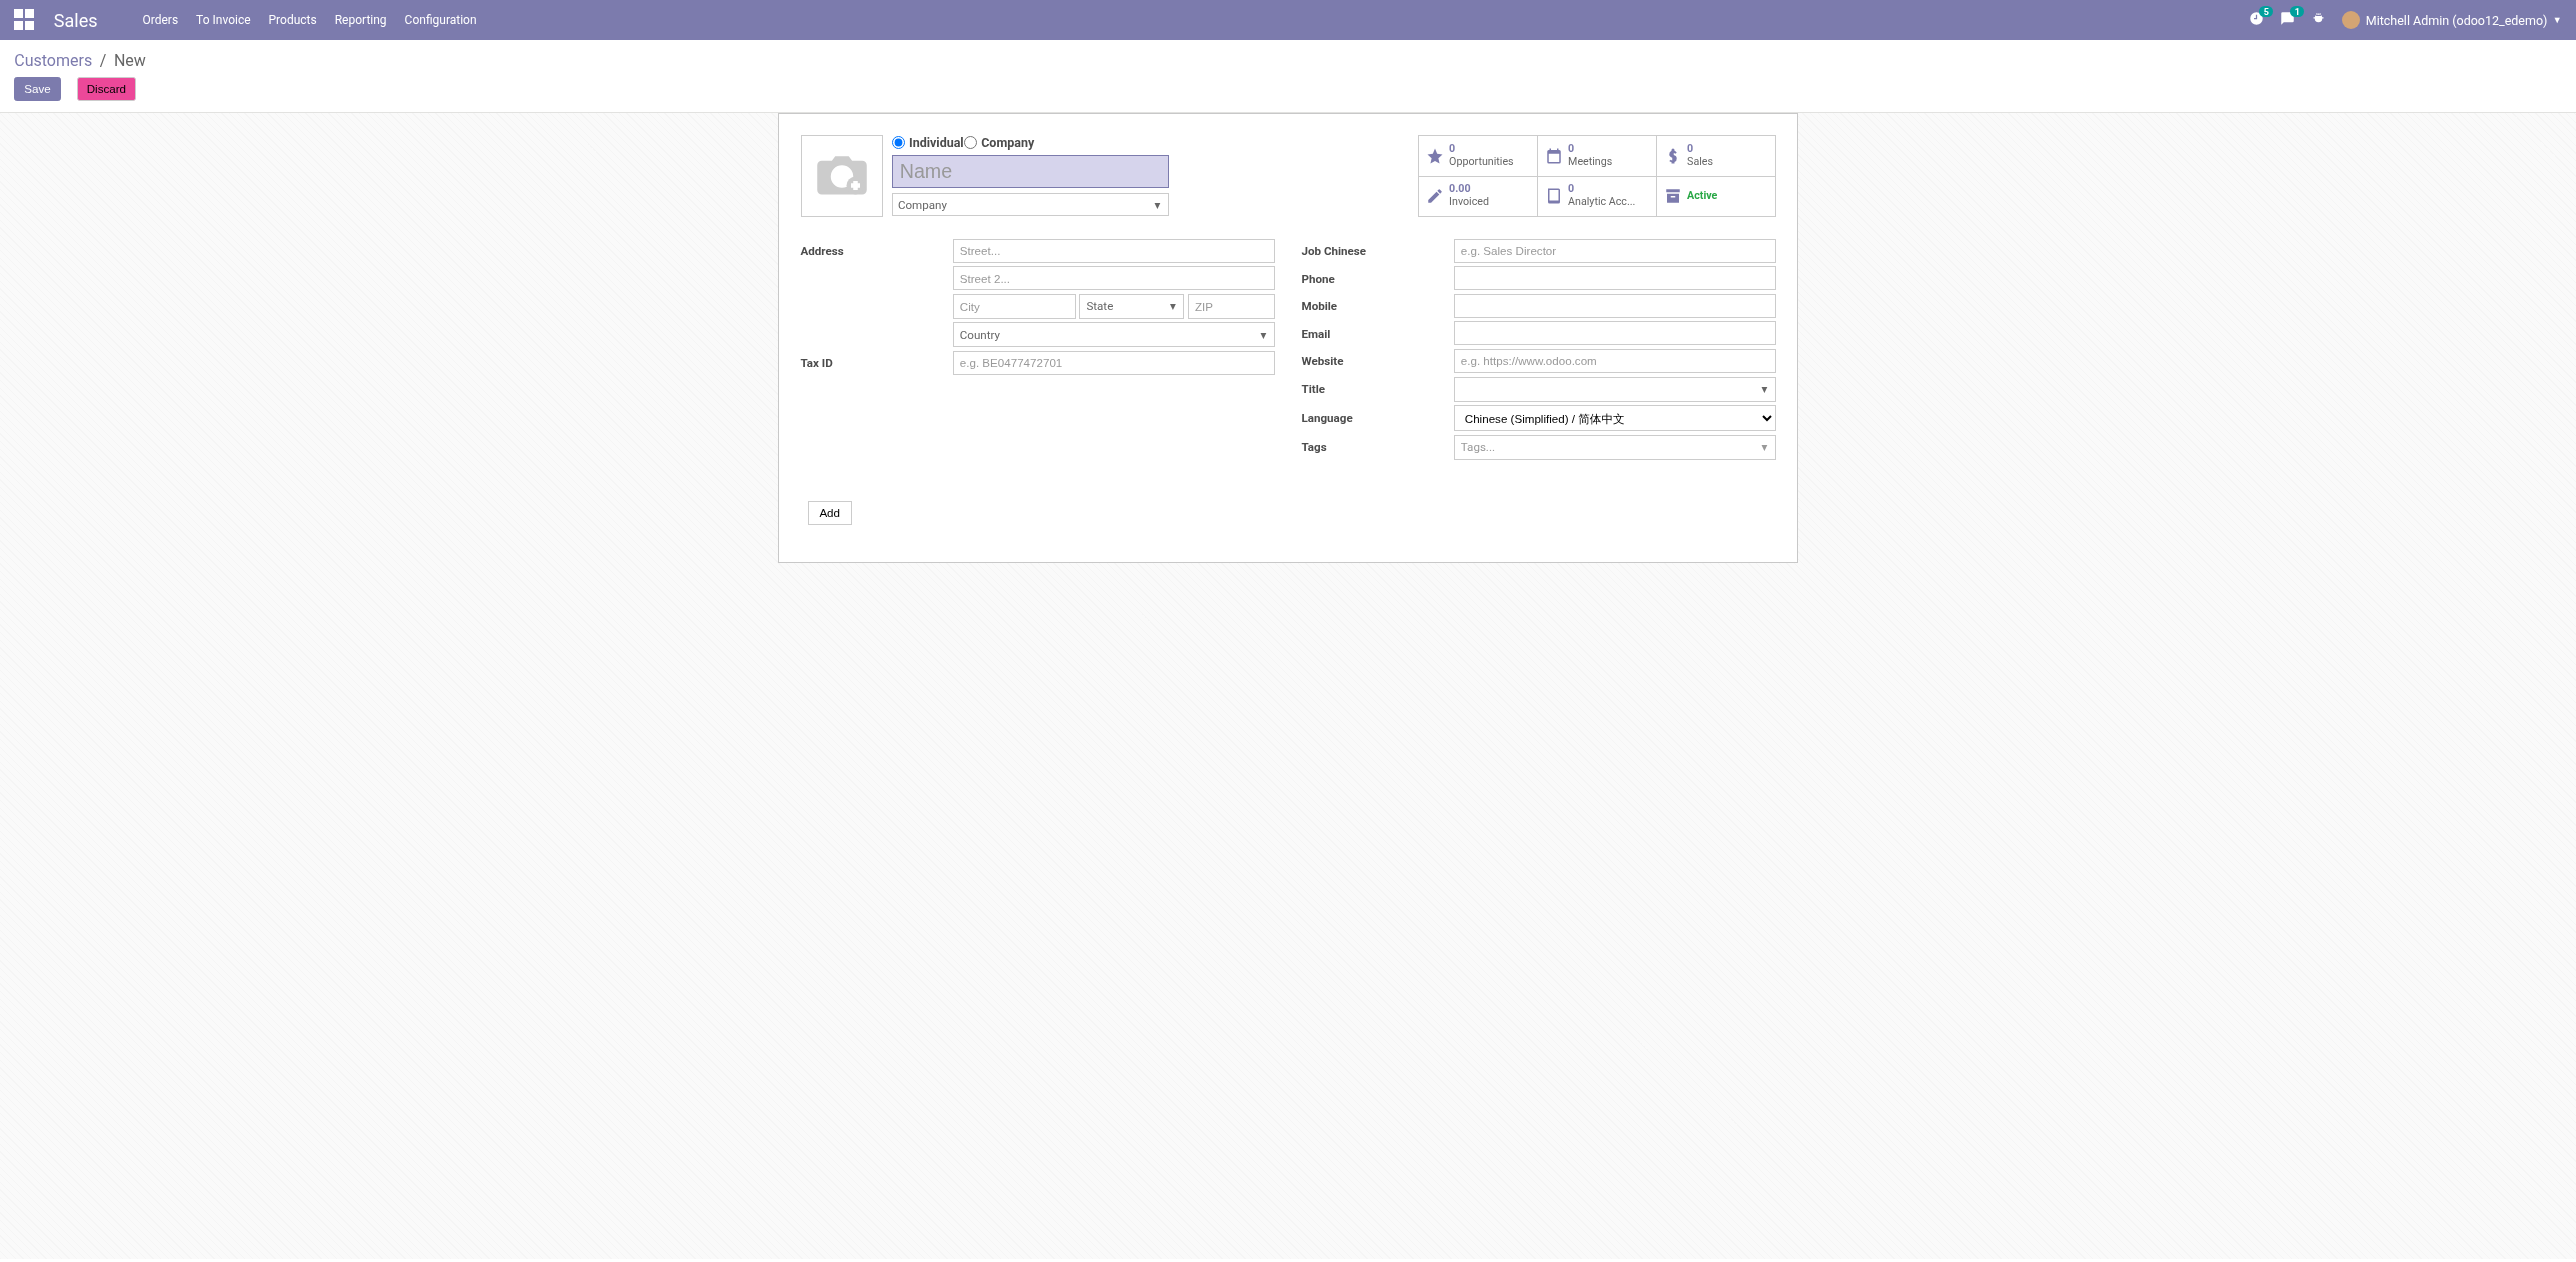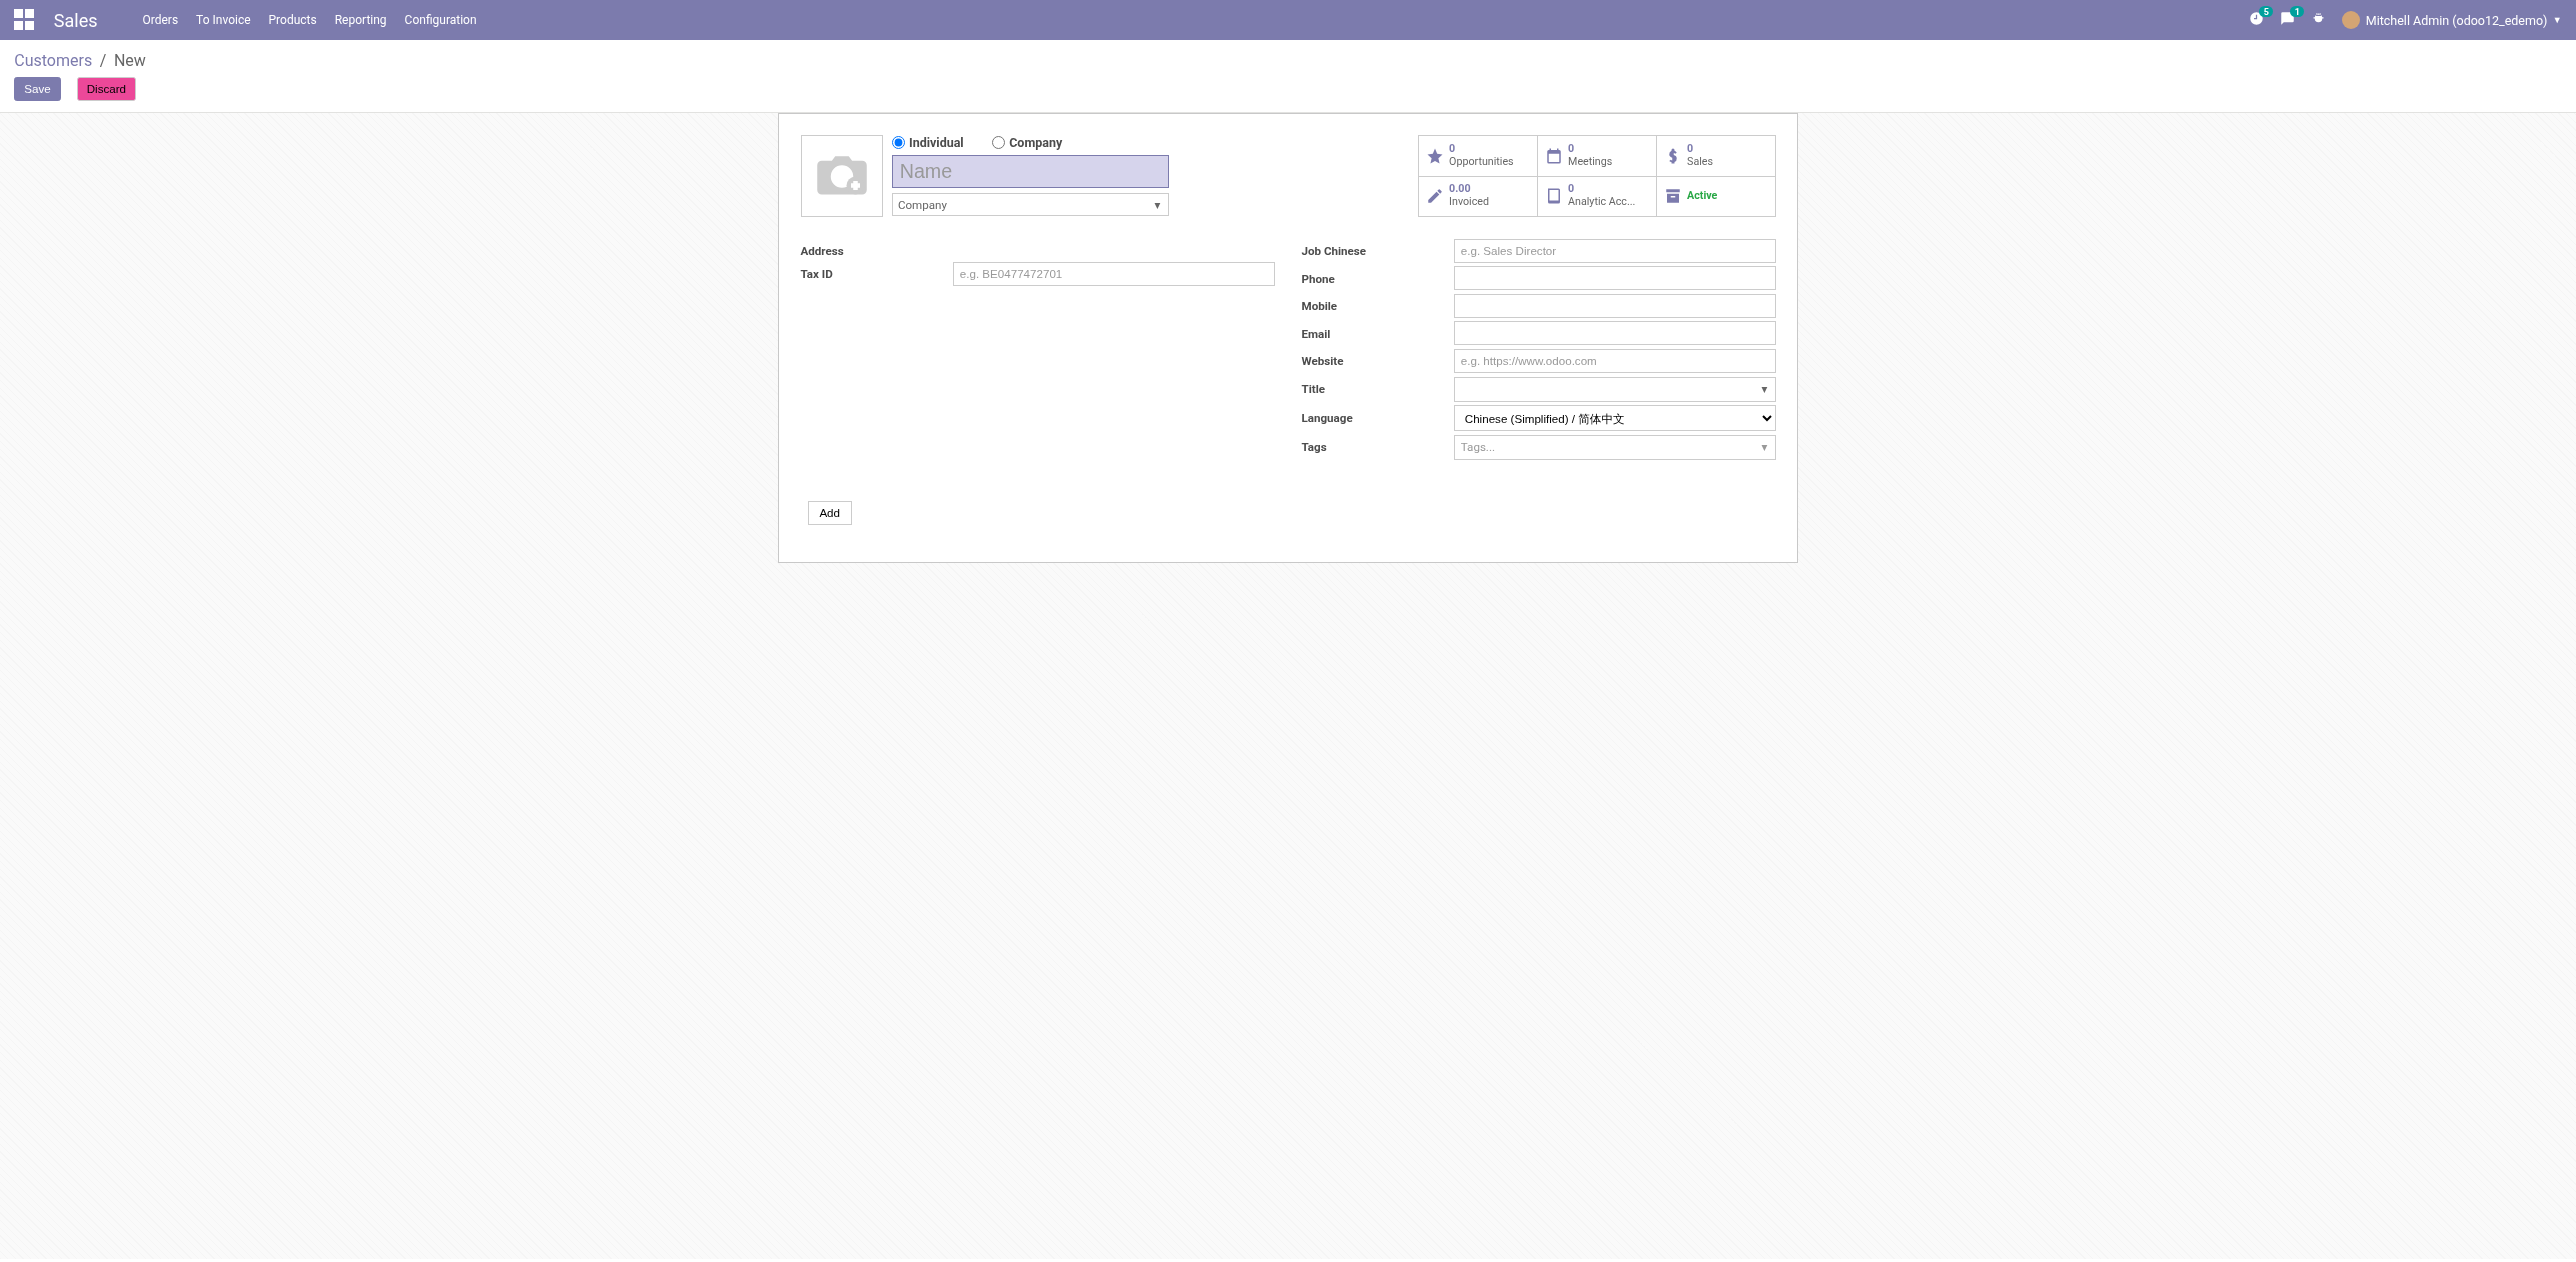--- a/index.html
+++ b/index.html
@@ -28,21 +28,21 @@
 .btn-primary { background: #7c7bad; color: #fff; border-color: #7c7bad; }
 
 .content-area { background-image: repeating-linear-gradient(45deg, #f5f5f5 0, #f5f5f5 0.9px, #fafafa 0.9px, #fafafa 5.4px); padding: 0 0 27px; min-height: calc(100vh - 116px); }
 .form-sheet { max-width: 1020px; margin: 0 auto; background: #fff; border: 0.9px solid #c8c8c8; padding: 21.5px; }
 
 .top-section { display: flex; justify-content: space-between; margin-bottom: 21.5px; }
 .top-left { display: flex; gap: 9px; }
 .image-box { width: 82px; height: 82px; border: 0.9px solid #ccc; display: flex; align-items: center; justify-content: center; cursor: pointer; }
 .image-box svg { width: 54px; height: 45px; fill: #ccc; }
 .name-area { display: flex; flex-direction: column; gap: 5.4px; }
-.radio-row { display: flex; gap: 28px; font-size: 12.5px; font-weight: bold; }
+.radio-row { display: flex; gap: 0; font-size: 12.5px; font-weight: bold; }
 .radio-row label { display: flex; align-items: center; gap: 4.5px; cursor: pointer; }
 .name-input { width: 277px; font-size: 19.7px; padding: 3.6px 7.2px; border: 0.9px solid #7c7bad; background: #d6d4ec; color: #666; }
 .company-select { width: 277px; padding: 3.6px 5.4px; border: 0.9px solid #ccc; font-size: 11.6px; background: #fff; position: relative; cursor: pointer; color: #666; }
 .company-select::after { content: "▾"; position: absolute; right: 7.2px; }
 
 .stat-buttons { display: flex; flex-wrap: wrap; width: 358px; border: 0.9px solid #ccc; }
 .stat-btn { display: flex; align-items: center; gap: 5.4px; padding: 5.4px 7.2px; border-right: 0.9px solid #ccc; border-bottom: 0.9px solid #ccc; cursor: pointer; min-width: 116px; flex: 1; }
 .stat-btn:nth-child(3n) { border-right: none; }
 .stat-btn svg { width: 18px; height: 18px; fill: #7c7bad; flex-shrink: 0; }
 .stat-text { display: flex; flex-direction: column; line-height: 1.2; font-size: 10.7px; }
@@ -210,20 +210,30 @@
               <span class="stat-active">Active</span>
             </div>
         </div>
       </div>
     </div>
 
     <div class="form-grid">
       <div class="form-col">
         <div class="form-row">
           <div class="form-label">Address</div>
+          <div class="form-field address-stack">
+            <input placeholder="Street..." style="">
+            <input placeholder="Street 2..." style="">
+            <div class="address-inline">
+              <input class="city" placeholder="City" style="">
+              <div class="fake-select state">State</div>
+              <input class="zip" placeholder="ZIP" style="">
+            </div>
+            <div class="fake-select">Country</div>
+          </div>
         </div>
         <div class="form-row">
           <div class="form-label">Tax ID</div>
           <div class="form-field"><input placeholder="e.g. BE0477472701" style=""></div>
         </div>
       </div>
 
       <div class="form-col">
         <div class="form-row">
           <div class="form-label">Job Chinese</div>

